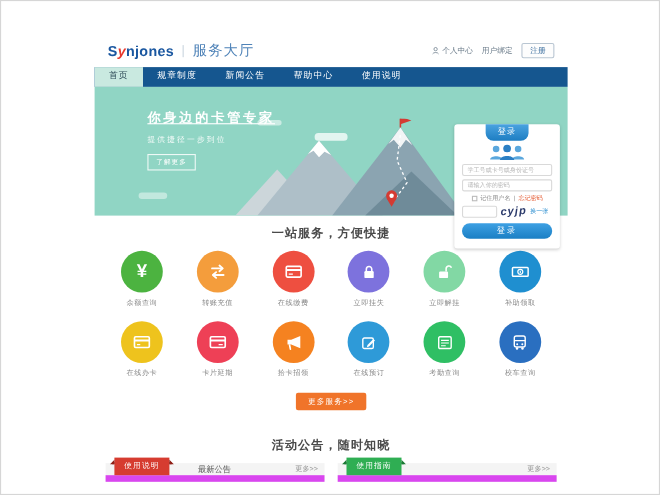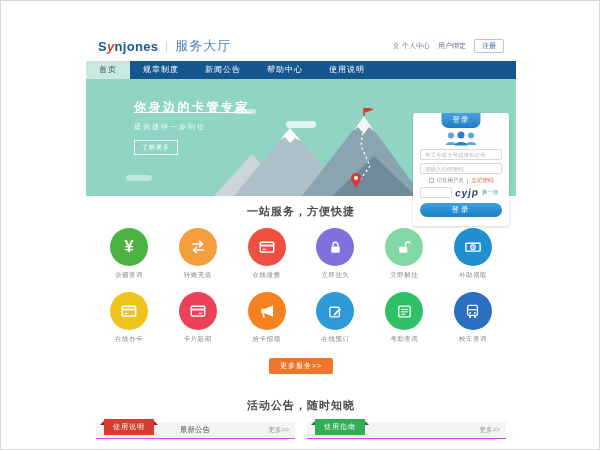--- a/index.html
+++ b/index.html
@@ -57,21 +57,21 @@
   .circle { width:38px; height:38px; border-radius:50%; margin:0 auto; display:flex; align-items:center; justify-content:center; color:#fff; }
   .glyph { font-size:17px; font-weight:bold; color:#fff; }
   .svc-label { display:block; font-size:6.5px; color:#888; margin-top:5px; letter-spacing:.5px; }
   .more-wrap { text-align:center; margin-top:10px; }
   .more-btn { display:inline-block; background:#f0742a; color:#fff; font-size:7px; padding:3px 11px; border-radius:2px; letter-spacing:1px; cursor:pointer; }
 
   
   .ann-title { margin-top:24px; }
   .ann-row { display:flex; gap:12px; padding:0 10px; margin-top:9px; }
   .ann-col { flex:1; }
-  .ann-head { position:relative; height:17px; background:#f4f4f4; border-bottom:1px solid #d946ef; display:flex; align-items:center; }
+  .ann-head { position:relative; height:17px; background:#f4f4f4; border-bottom:6px solid #d946ef; display:flex; align-items:center; }
   .ribbon { position:relative; top:-3px; margin-left:8px; color:#fff; font-size:7px; padding:2.5px 9px 3.5px; letter-spacing:1px; cursor:pointer; }
   .ribbon.red { background:#d63c30; }
   .ribbon.green { background:#2fae53; }
   .ribbon::before { content:''; position:absolute; left:-4px; top:2px; border:2.5px solid transparent; }
   .ribbon::after { content:''; position:absolute; right:-4px; top:2px; border:2.5px solid transparent; }
   .ribbon.red::before { border-right-color:#8f1f16; border-bottom-color:#8f1f16; }
   .ribbon.red::after { border-left-color:#8f1f16; border-bottom-color:#8f1f16; }
   .ribbon.green::before { border-right-color:#1d7a36; border-bottom-color:#1d7a36; }
   .ribbon.green::after { border-left-color:#1d7a36; border-bottom-color:#1d7a36; }
   .ann-tab2 { font-size:7.5px; color:#555; margin-left:26px; cursor:pointer; }

